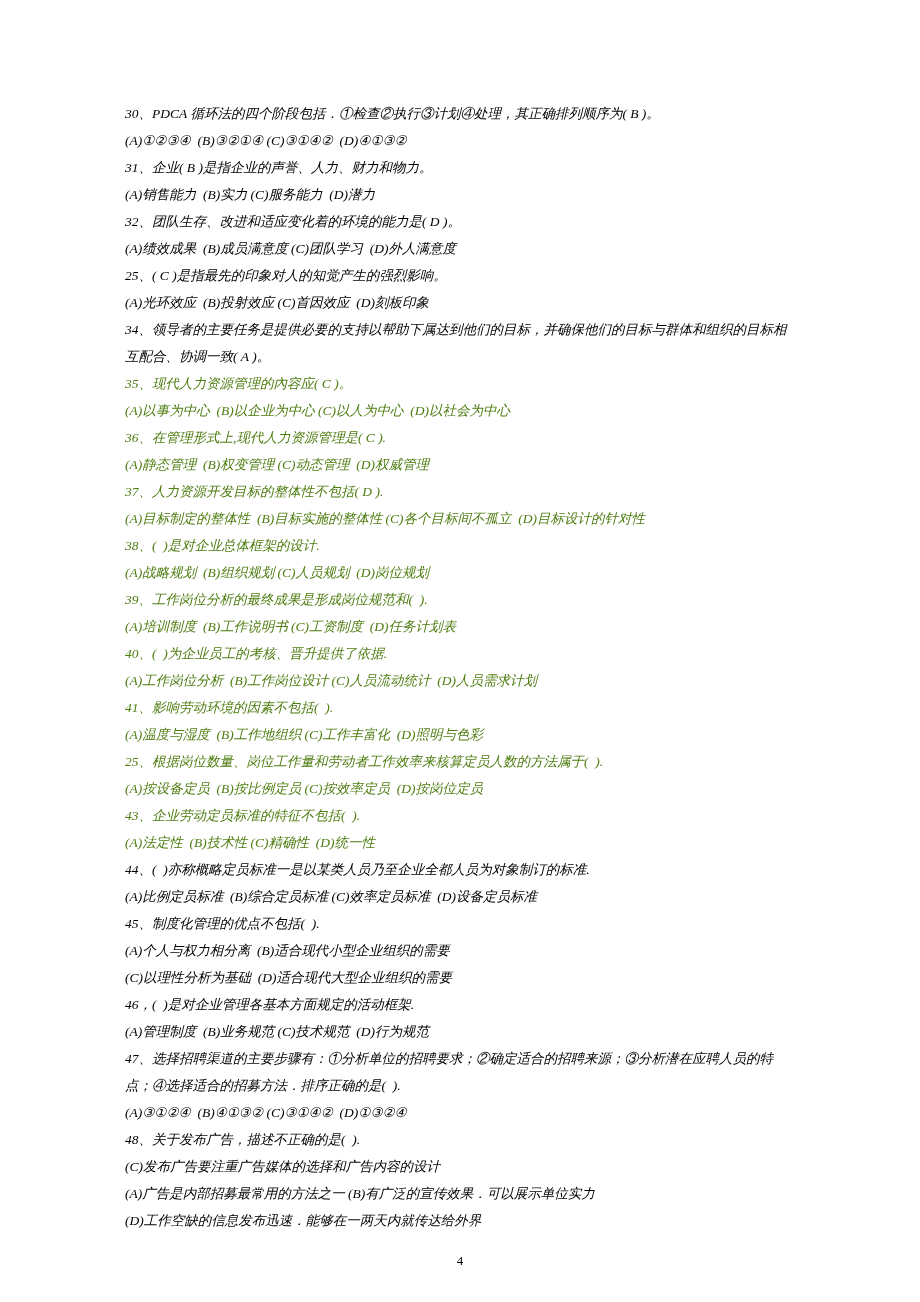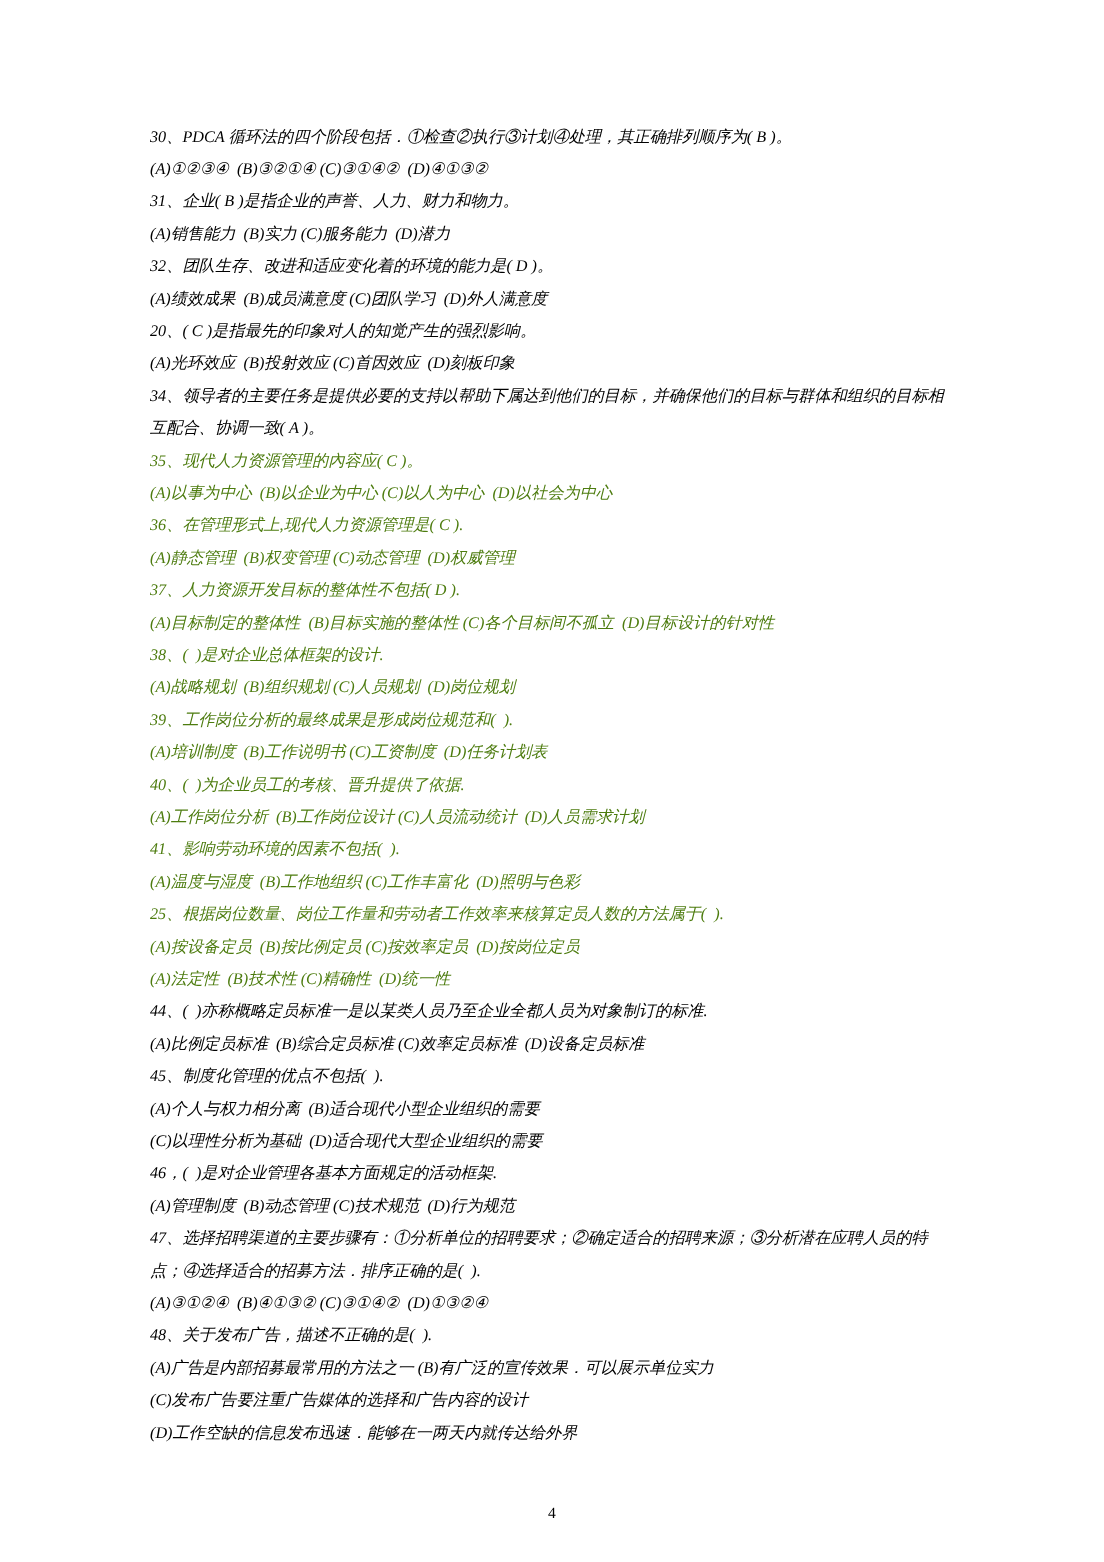--- a/index.html
+++ b/index.html
@@ -33,48 +33,49 @@
 <body>
 
 <div class="page">
   <div id="content">
       <div class="line">30、PDCA 循环法的四个阶段包括．①检查②执行③计划④处理，其正确排列顺序为( B )。</div>
       <div class="line">(A)①②③④  (B)③②①④ (C)③①④②  (D)④①③②</div>
       <div class="line">31、企业( B )是指企业的声誉、人力、财力和物力。</div>
       <div class="line">(A)销售能力  (B)实力 (C)服务能力  (D)潜力</div>
       <div class="line">32、团队生存、改进和适应变化着的环境的能力是( D )。</div>
       <div class="line">(A)绩效成果  (B)成员满意度 (C)团队学习  (D)外人满意度</div>
-      <div class="line">20、( C )是指最先的印象对人的知觉产生的强烈影响。</div>
+      <div class="line">25、( C )是指最先的印象对人的知觉产生的强烈影响。</div>
       <div class="line">(A)光环效应  (B)投射效应 (C)首因效应  (D)刻板印象</div>
       <div class="line">34、领导者的主要任务是提供必要的支持以帮助下属达到他们的目标，并确保他们的目标与群体和组织的目标相互配合、协调一致( A )。</div>
       <div class="line red">35、现代人力资源管理的內容应( C )。</div>
       <div class="line red">(A)以事为中心  (B)以企业为中心 (C)以人为中心  (D)以社会为中心</div>
       <div class="line red">36、在管理形式上,现代人力资源管理是( C ).</div>
       <div class="line red">(A)静态管理  (B)权变管理 (C)动态管理  (D)权威管理</div>
       <div class="line red">37、人力资源开发目标的整体性不包括( D ).</div>
       <div class="line red">(A)目标制定的整体性  (B)目标实施的整体性 (C)各个目标间不孤立  (D)目标设计的针对性</div>
       <div class="line red">38、(  )是对企业总体框架的设计.</div>
       <div class="line red">(A)战略规划  (B)组织规划 (C)人员规划  (D)岗位规划</div>
       <div class="line red">39、工作岗位分析的最终成果是形成岗位规范和(  ).</div>
       <div class="line red">(A)培训制度  (B)工作说明书 (C)工资制度  (D)任务计划表</div>
       <div class="line red">40、(  )为企业员工的考核、晋升提供了依据.</div>
       <div class="line red">(A)工作岗位分析  (B)工作岗位设计 (C)人员流动统计  (D)人员需求计划</div>
       <div class="line red">41、影响劳动环境的因素不包括(  ).</div>
       <div class="line red">(A)温度与湿度  (B)工作地组织 (C)工作丰富化  (D)照明与色彩</div>
       <div class="line red">25、根据岗位数量、岗位工作量和劳动者工作效率来核算定员人数的方法属于(  ).</div>
       <div class="line red">(A)按设备定员  (B)按比例定员 (C)按效率定员  (D)按岗位定员</div>
+      <div class="line red">43、企业劳动定员标准的特征不包括(  ).</div>
       <div class="line red">(A)法定性  (B)技术性 (C)精确性  (D)统一性</div>
       <div class="line">44、(  )亦称概略定员标准一是以某类人员乃至企业全都人员为对象制订的标准.</div>
       <div class="line">(A)比例定员标准  (B)综合定员标准 (C)效率定员标准  (D)设备定员标准</div>
       <div class="line">45、制度化管理的优点不包括(  ).</div>
       <div class="line">(A)个人与权力相分离  (B)适合现代小型企业组织的需要</div>
       <div class="line">(C)以理性分析为基础  (D)适合现代大型企业组织的需要</div>
       <div class="line">46，(  )是对企业管理各基本方面规定的活动框架.</div>
-      <div class="line">(A)管理制度  (B)动态管理 (C)技术规范  (D)行为规范</div>
+      <div class="line">(A)管理制度  (B)业务规范 (C)技术规范  (D)行为规范</div>
       <div class="line">47、选择招聘渠道的主要步骤有：①分析单位的招聘要求；②确定适合的招聘来源；③分析潜在应聘人员的特点；④选择适合的招募方法．排序正确的是(  ).</div>
       <div class="line">(A)③①②④  (B)④①③② (C)③①④②  (D)①③②④</div>
       <div class="line">48、关于发布广告，描述不正确的是(  ).</div>
+      <div class="line">(C)发布广告要注重广告媒体的选择和广告内容的设计</div>
       <div class="line">(A)广告是内部招募最常用的方法之一 (B)有广泛的宣传效果．可以展示单位实力</div>
-      <div class="line">(C)发布广告要注重广告媒体的选择和广告内容的设计</div>
       <div class="line">(D)工作空缺的信息发布迅速．能够在一两天内就传达给外界</div>
     </div>
   <div class="pagenum">4</div>
 </div>
 
 </body></html>

